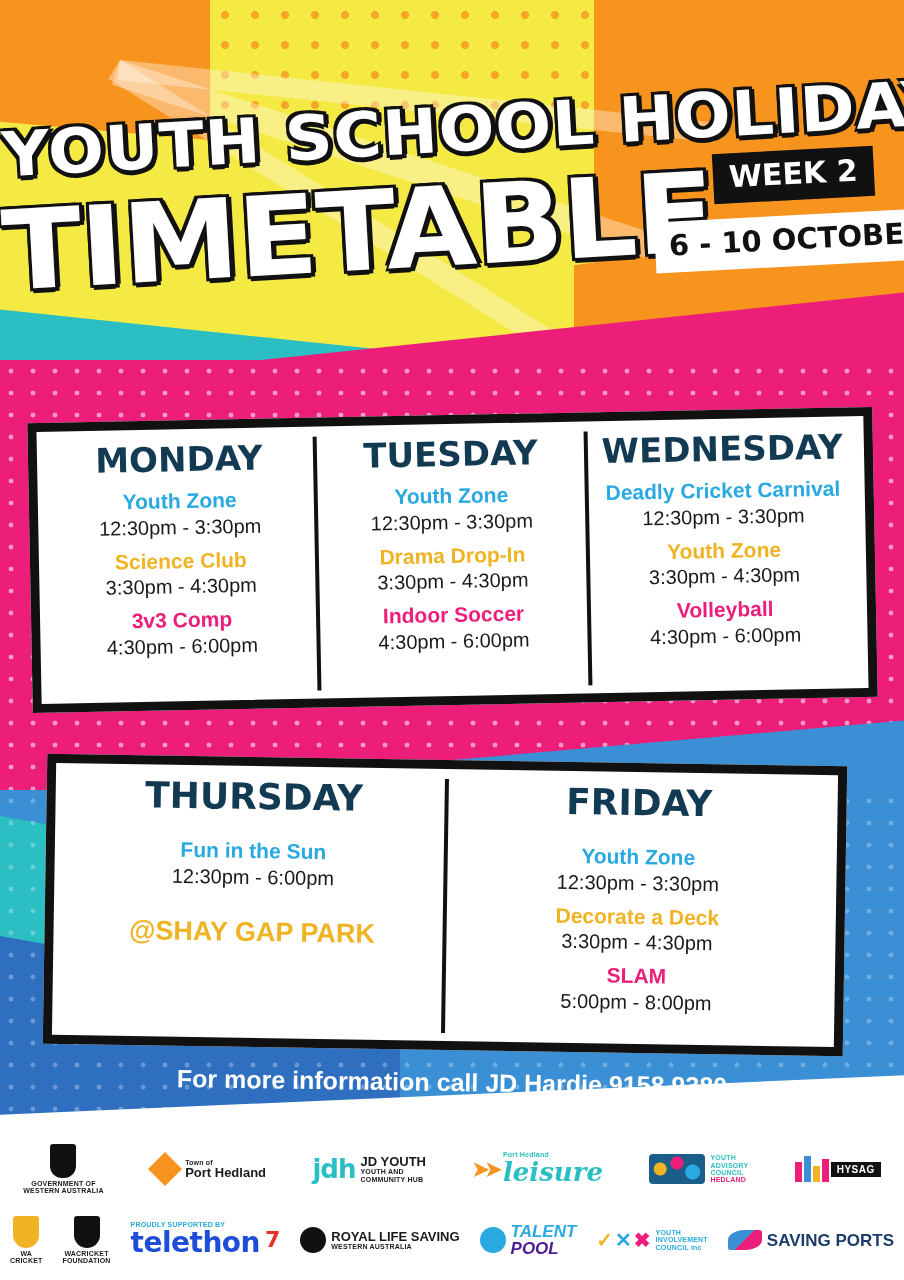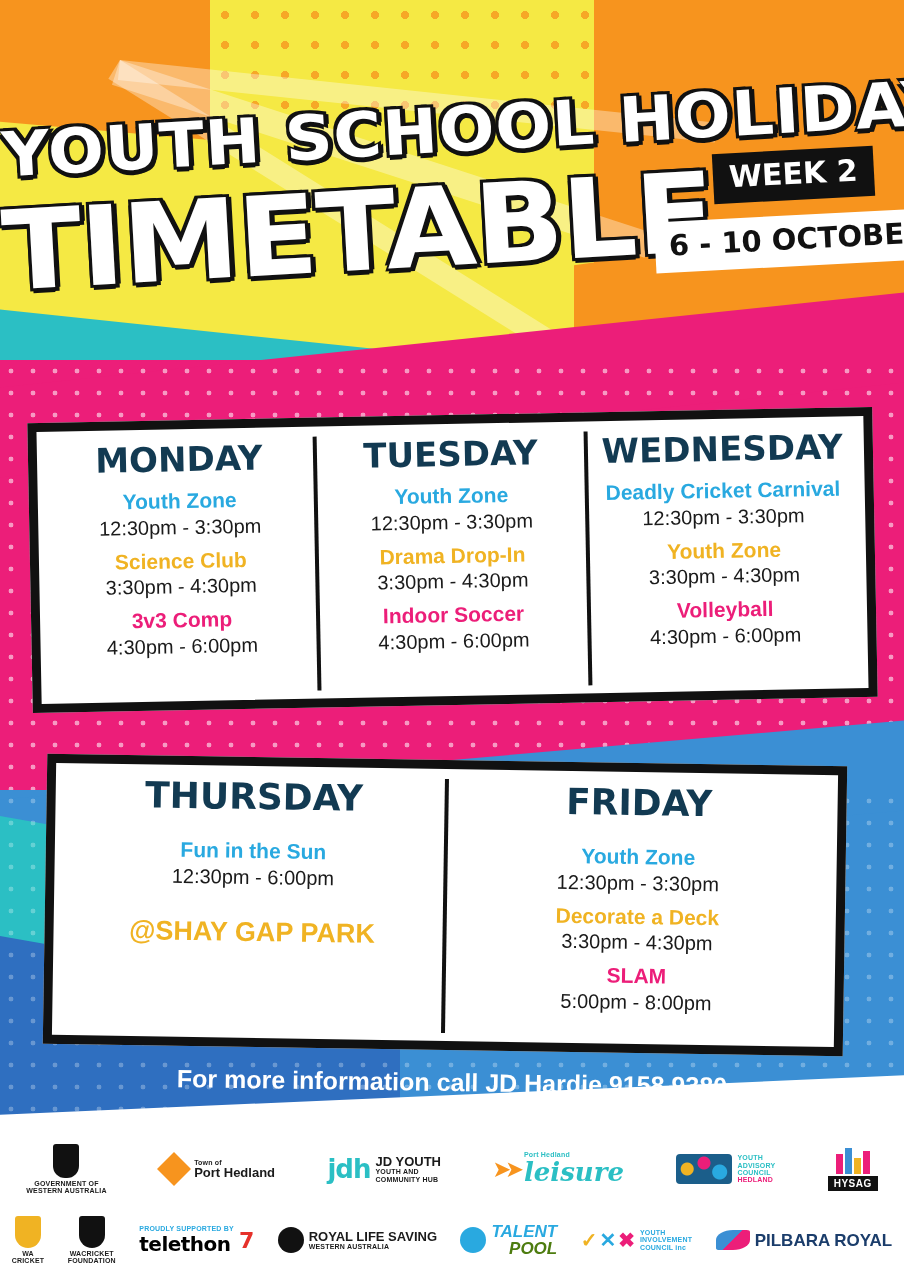--- a/index.html
+++ b/index.html
@@ -312,21 +312,21 @@
   .hysag-bars { display: flex; gap: 2px; align-items: flex-end; height: 26px; }
   .hysag-bars i { display: block; width: 7px; background: #ec1e79; }
   .ppa-swoosh {
     width: 34px; height: 20px;
     background: linear-gradient(135deg, #3b8fd4 50%, #ec1e79 50%);
     border-radius: 50% 10% 50% 10%;
   }
   .tp-circle { width: 26px; height: 26px; border-radius: 50%; background: #29a9e0; }
   .rls-circle { width: 26px; height: 26px; border-radius: 50%; background: #111111; }
   .tel-word {
-    font-family: "DejaVu Sans", sans-serif; font-weight: bold; font-size: 20px; color: #000000;
+    font-family: "DejaVu Sans", sans-serif; font-weight: bold; font-size: 28px; color: #1d4ed8;
     letter-spacing: -.5px;
   }
   .seven { color: #e6312a; font-weight: bold; font-size: 22px; font-family: "DejaVu Sans", sans-serif; }
   .yic-marks { display:flex; gap:2px; font-size:20px; font-weight:bold; }
   .wac-shield { width: 26px; height: 32px; background: #f0b323; border-radius: 3px 3px 13px 13px; }
   .wac-shield2 { width: 26px; height: 32px; background: #111111; border-radius: 3px 3px 13px 13px; }
   .yac-art {
     width: 56px; height: 30px;
     background:
       radial-gradient(circle at 20% 50%, #f0b323 6px, transparent 7px),
@@ -476,21 +476,21 @@
         <div class="yac-art"></div>
         <div style="line-height:1.05;">
           <div class="sp-text-sm" style="color:#2bbfc4;">YOUTH</div>
           <div class="sp-text-sm" style="color:#2bbfc4;">ADVISORY</div>
           <div class="sp-text-sm" style="color:#2bbfc4;">COUNCIL</div>
           <div class="sp-text-sm" style="color:#ec1e79;">HEDLAND</div>
         </div>
       </div>
 
       <div class="sponsor">
-        <div style="display:flex;flex-direction:column;align-items:center;gap:2px;">
+        <div style="display:flex;flex-direction:row;align-items:center;gap:2px;">
           <div class="hysag-bars">
             <i style="height:20px;background:#ec1e79;"></i>
             <i style="height:26px;background:#3b8fd4;"></i>
             <i style="height:16px;background:#f0b323;"></i>
             <i style="height:23px;background:#ec1e79;"></i>
           </div>
           <div class="hysag-box">HYSAG</div>
         </div>
       </div>
 
@@ -531,38 +531,38 @@
         <div style="line-height:1.1;">
           <div class="sp-text-md">ROYAL LIFE SAVING</div>
           <div class="sp-text-sm">WESTERN AUSTRALIA</div>
         </div>
       </div>
 
       <div class="sponsor">
         <div class="tp-circle"></div>
         <div style="line-height:1.0;font-style:italic;">
           <div class="sp-text-lg" style="color:#29a9e0;">TALENT</div>
-          <div class="sp-text-lg" style="color:#4d7c0f;text-align:right;">POOL</div>
+          <div class="sp-text-lg" style="color:#4c1d95;">POOL</div>
         </div>
       </div>
 
       <div class="sponsor">
         <div class="yic-marks">
           <span style="color:#f0b323;">✓</span>
             <span style="color:#29a9e0;">✕</span>
             <span style="color:#ec1e79;">✖</span>
         </div>
         <div style="line-height:1.05;">
           <div class="sp-text-sm" style="color:#29a9e0;">YOUTH</div>
           <div class="sp-text-sm" style="color:#29a9e0;">INVOLVEMENT</div>
           <div class="sp-text-sm" style="color:#29a9e0;">COUNCIL inc</div>
         </div>
       </div>
 
       <div class="sponsor">
         <div class="ppa-swoosh"></div>
-        <div class="sp-text-lg" style="color:#1b3d6b;">PILBARA ROYAL</div>
+        <div class="sp-text-lg" style="color:#1b3d6b;">SAVING PORTS</div>
       </div>
 
     </div>
   </div>
 
 </div>
 
 </body></html>

